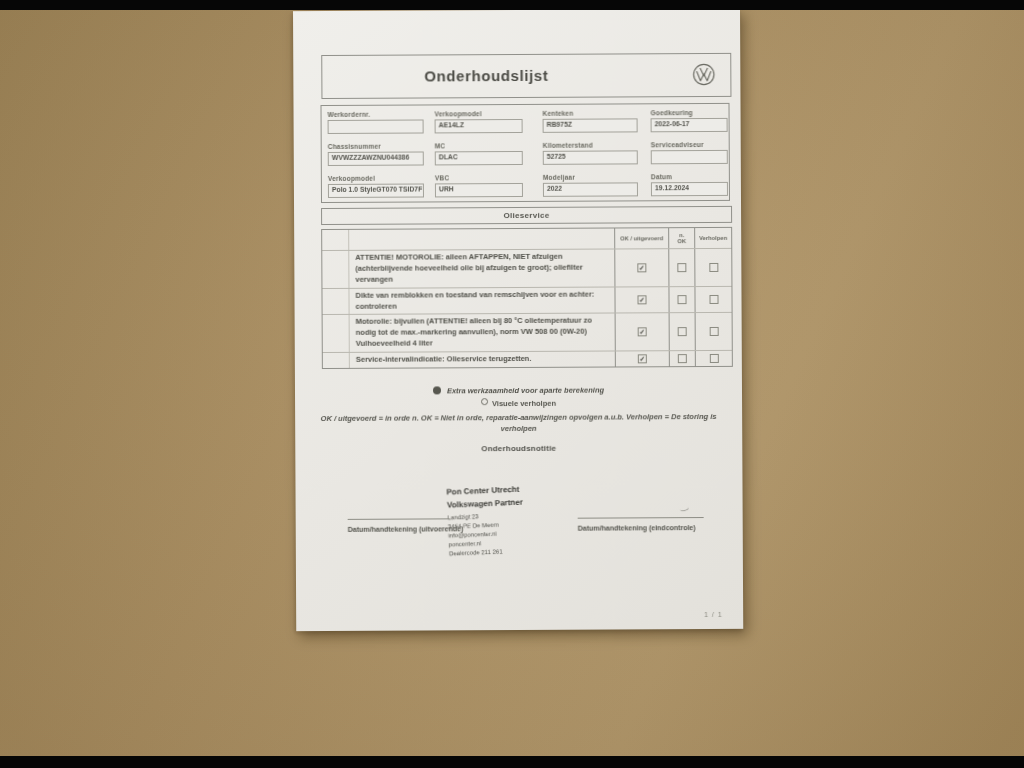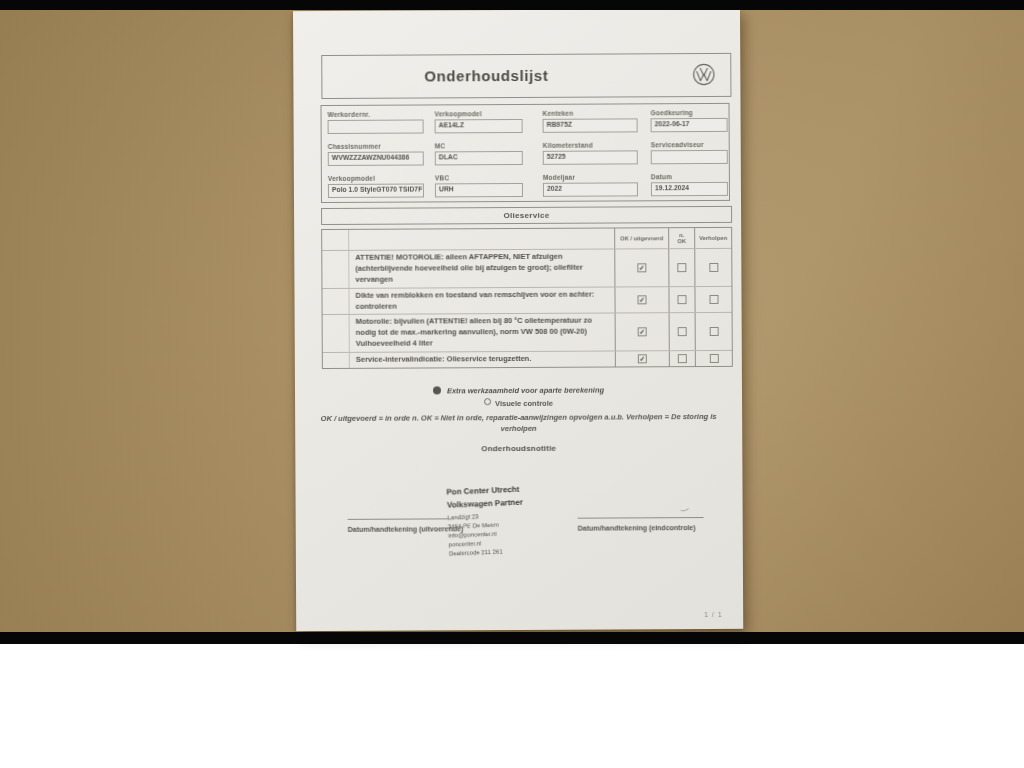--- a/index.html
+++ b/index.html
@@ -1,17 +1,17 @@
 <!DOCTYPE html>
 <html><head>
 <meta charset="utf-8">
 <style>
   html,body{margin:0;padding:0;width:1024px;height:768px;overflow:hidden;
     font-family:"Liberation Sans",sans-serif;}
-  .stage{position:relative;width:1024px;height:644px;
+  .stage{position:relative;width:1024px;height:768px;
     background:linear-gradient(115deg,#a2885a 0%,#ad9163 35%,#b59a6c 70%,#aa8e5f 100%);}
   .stage::after{content:"";position:absolute;inset:0;pointer-events:none;
     background:radial-gradient(ellipse at 50% 40%,rgba(255,255,255,0.05) 0%,rgba(40,25,5,0.12) 95%);}
   .bar{position:absolute;left:0;width:1024px;background:#060606;z-index:5;}
   .bar.top{top:0;height:10px;}
   .bar.bottom{bottom:0;height:12px;}
 
   .paper{position:absolute;left:293px;top:10px;width:447px;height:620px;
     background:linear-gradient(145deg,#f0efeb 0%,#e9e7e2 55%,#e3e1db 100%);
     box-shadow:4px 6px 12px rgba(45,30,8,0.42), -1px 2px 4px rgba(45,30,8,0.2);
@@ -228,21 +228,21 @@
             <span class="cb"></span>
           </div>
       </div>
     </div>
 
     <div class="legend">
       <div class="l1">
         <span class="dot"></span><span>Extra werkzaamheid voor aparte berekening</span>
       </div>
       <div class="l2">
-        <span class="ring"></span><span>Visuele controle</span>
+        <span class="ring"></span><span>Visuele verholpen</span>
       </div>
       <div class="l3">OK / uitgevoerd = in orde n. OK = Niet in orde, reparatie-aanwijzingen opvolgen a.u.b. Verholpen = De storing is verholpen</div>
       <div class="ntitle">Onderhoudsnotitie</div>
     </div>
 
     <div class="stamp">
       <div class="s-name">Pon Center Utrecht</div>
       <div class="s-sub">Volkswagen Partner</div>
       <div class="s-small">
         <div>Landzigt 23</div>

